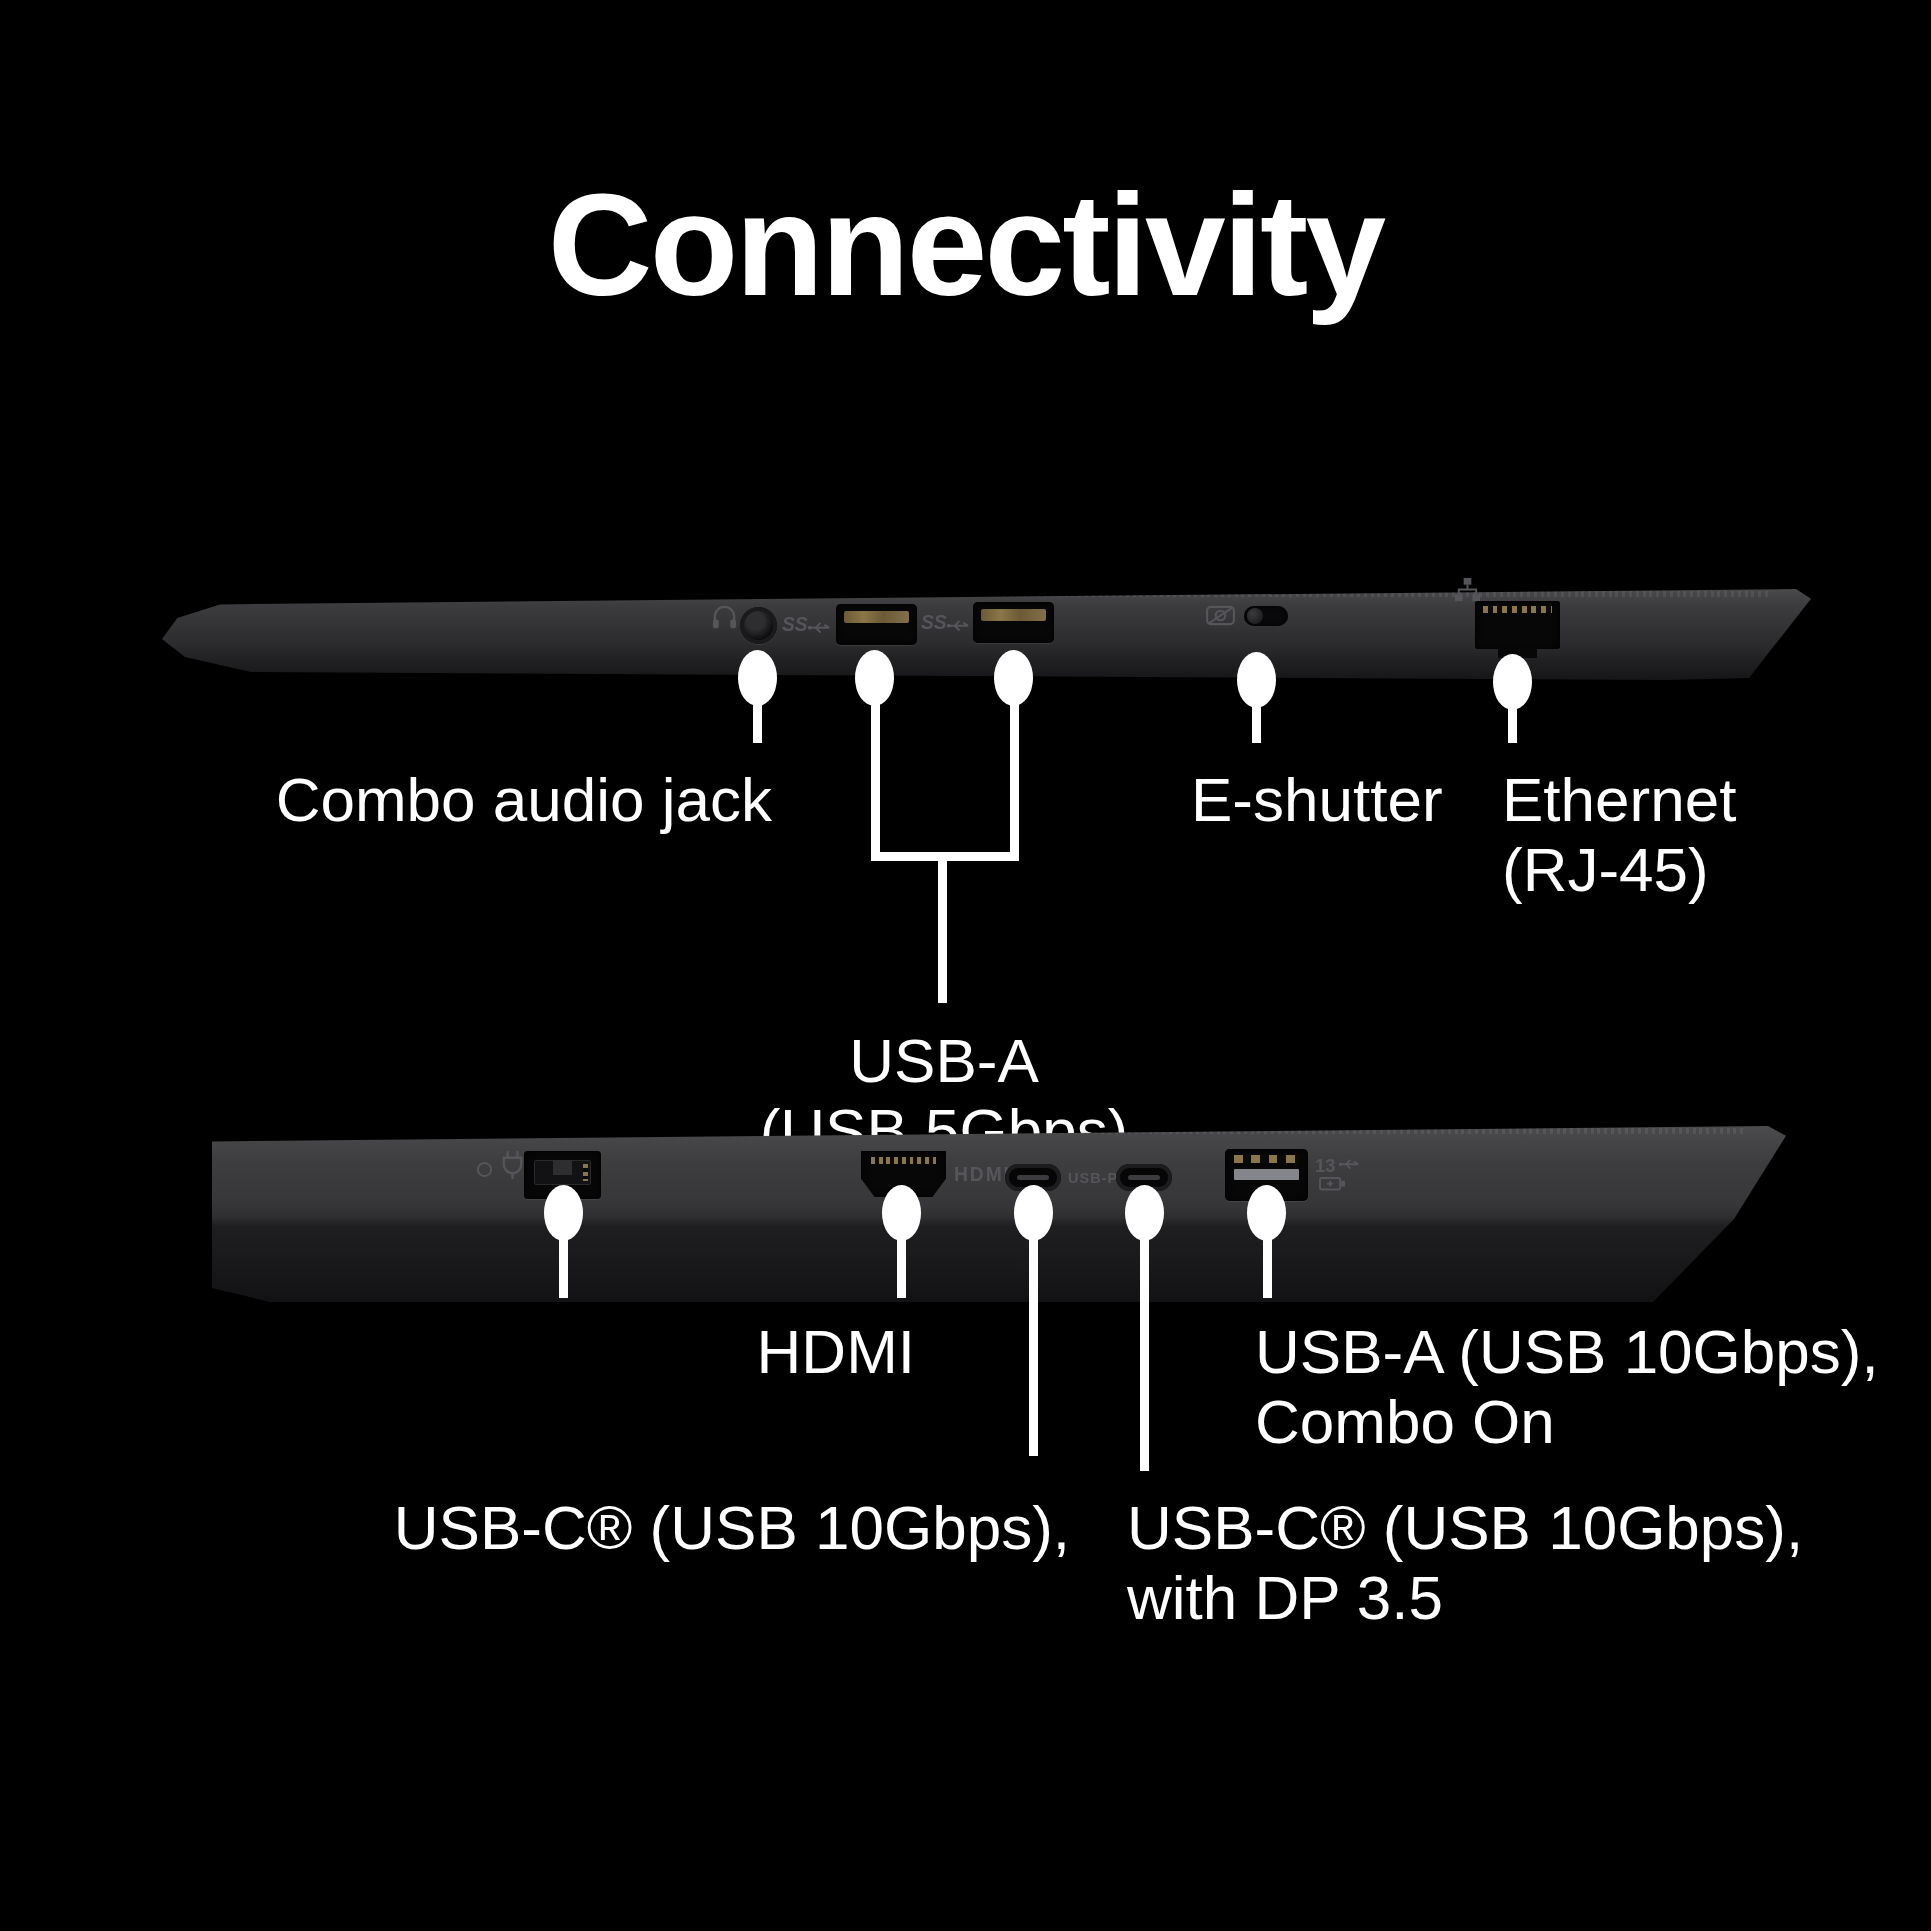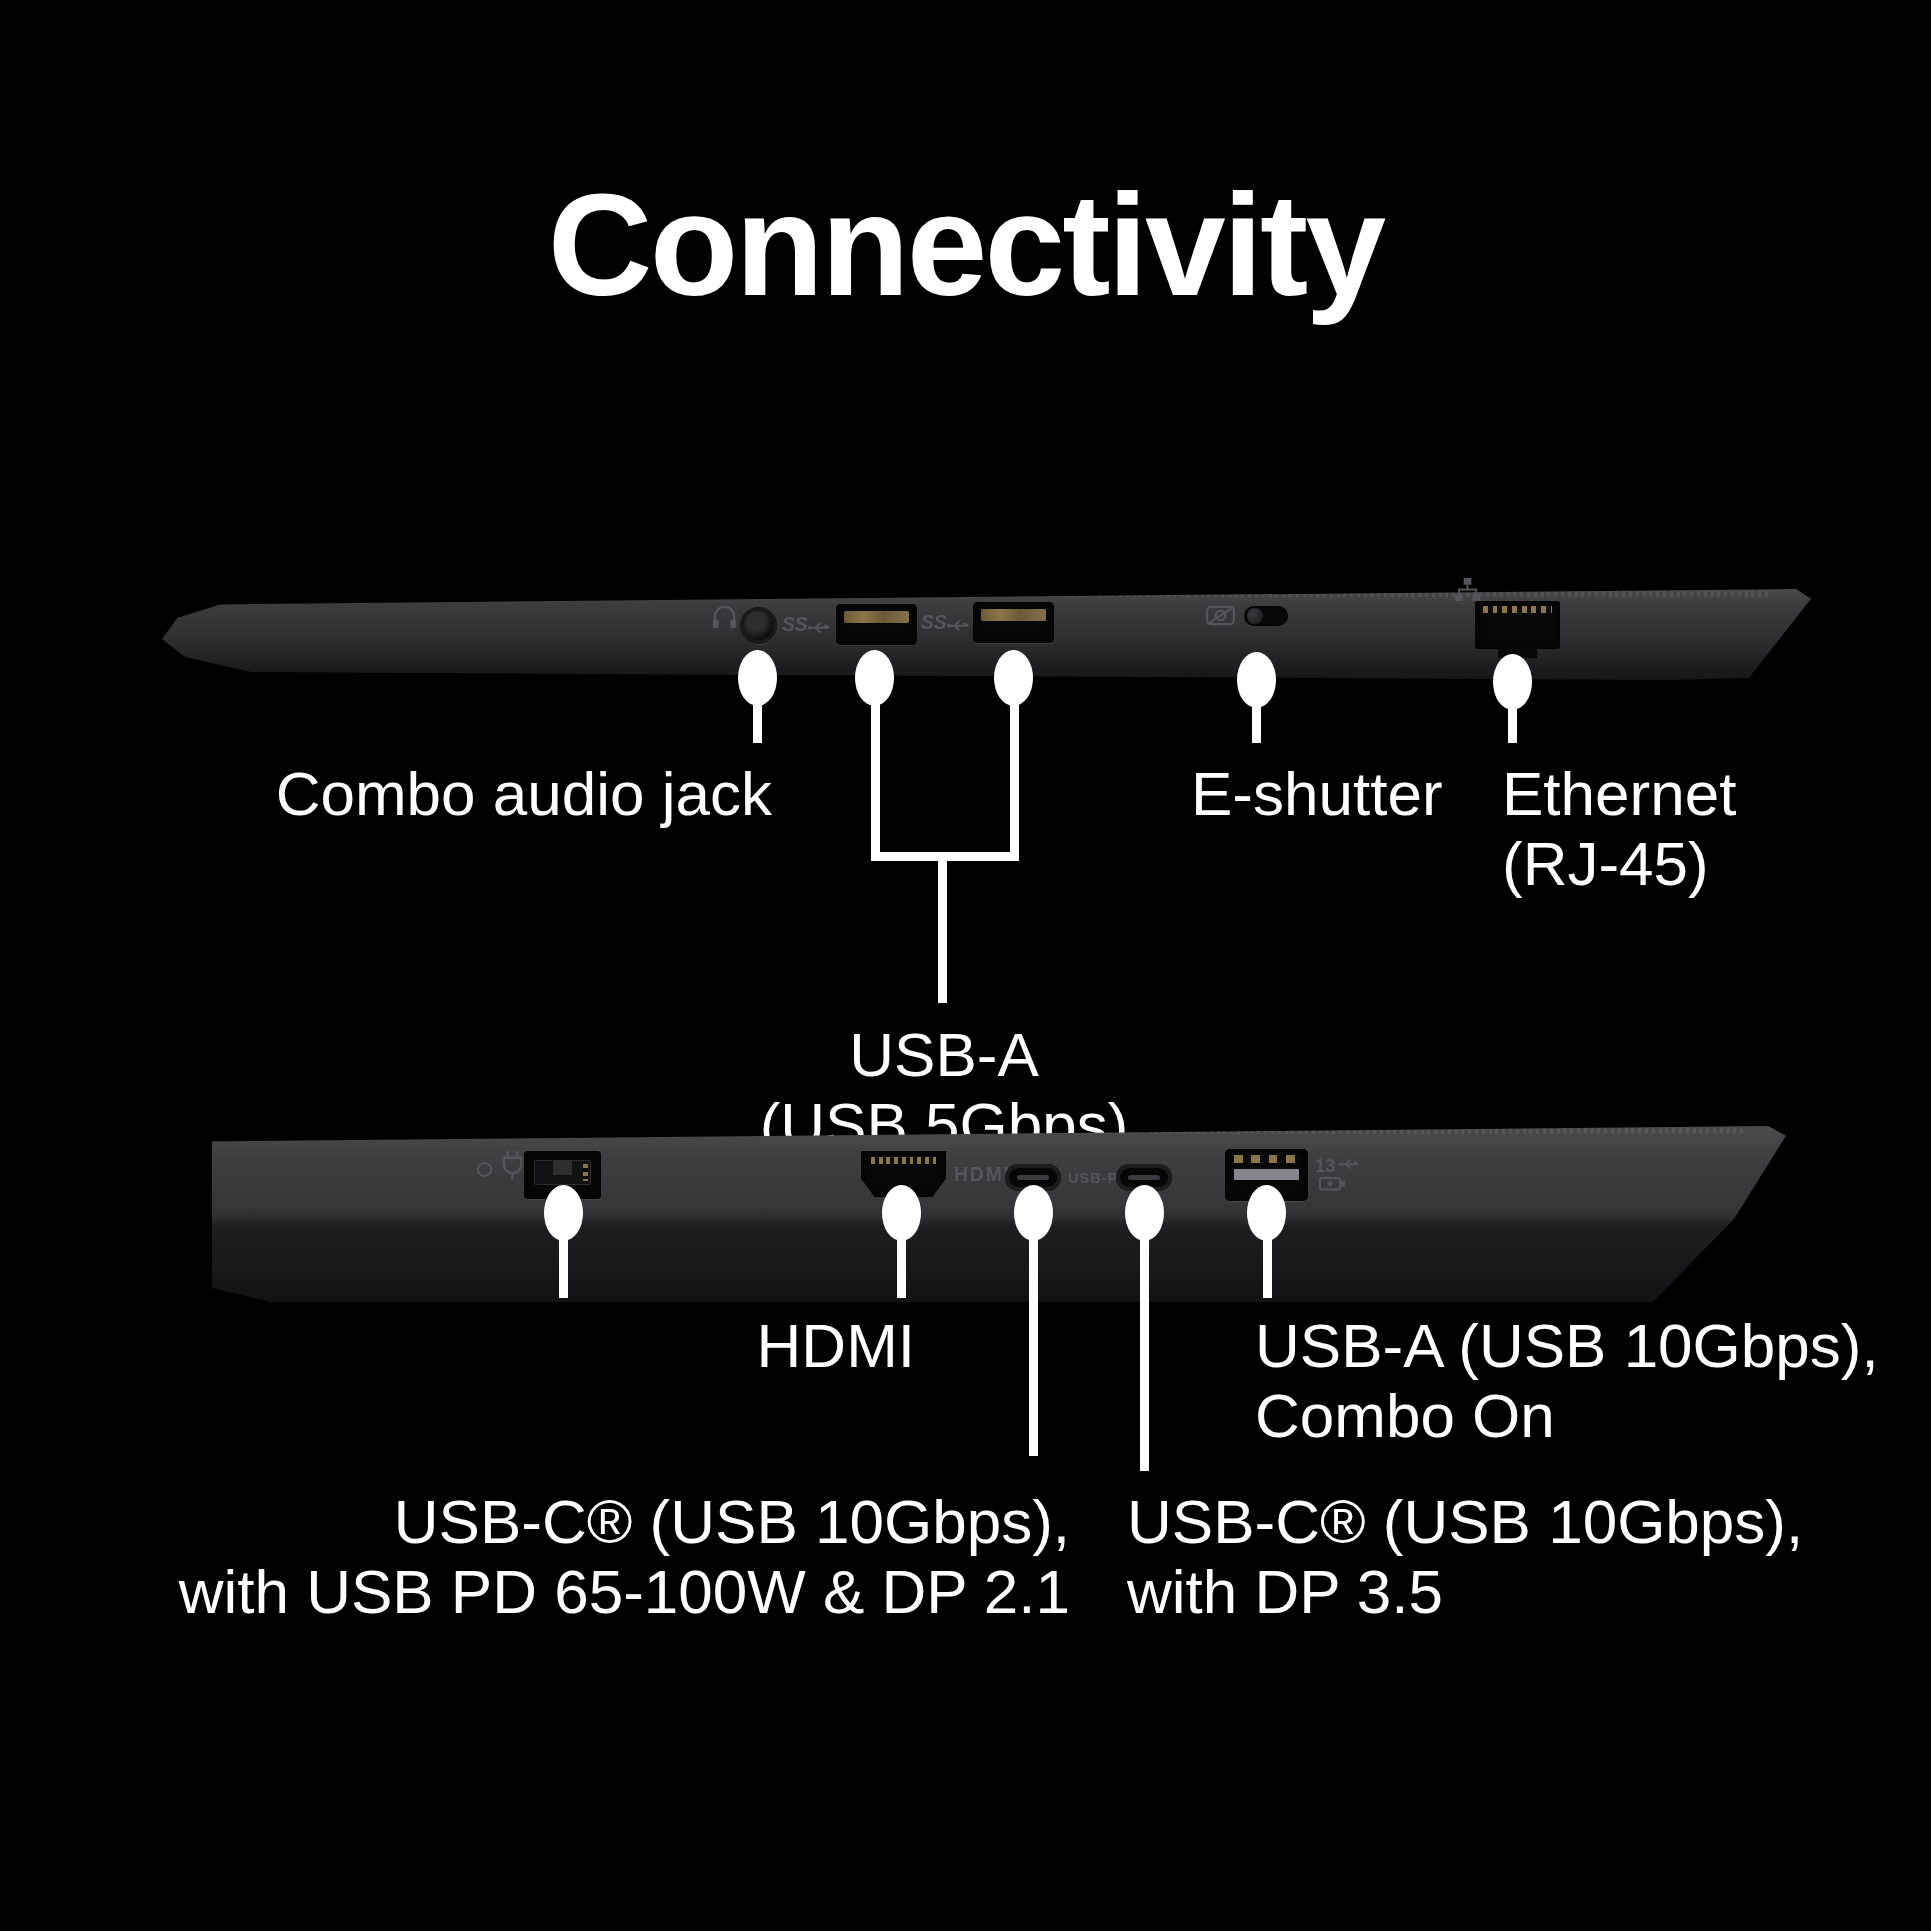--- a/index.html
+++ b/index.html
@@ -60,21 +60,21 @@
   .etched-pd{font-size:14.5px;font-weight:700;letter-spacing:1px;}
   .etched-10{font-size:18.3px;font-weight:700;}
   .icon svg{display:block;}
 
   
   .dot{position:absolute;width:39px;height:56px;border-radius:50%;background:#fff;}
   .vline{position:absolute;width:8.7px;background:#fff;}
   .hline{position:absolute;height:8.7px;background:#fff;}
 
   
-  .lbl{position:absolute;font-size:62px;line-height:70px;font-weight:400;color:#fff;white-space:nowrap;}
+  .lbl{position:absolute;font-size:62px;line-height:70px;font-weight:400;color:#fff;white-space:nowrap;margin-top:6px;}
   .lbl.right{text-align:right;}
   .lbl.center{text-align:center;white-space:normal;}
 </style>
 </head>
 <body>
 
 <div id="canvas">
 
   <div class="title">Connectivity</div>
 
@@ -220,21 +220,20 @@
   <div class="vline" style="left:1140px;top:1228px;height:243px;"></div>
   <div class="vline" style="left:1263px;top:1228px;height:70px;"></div>
 
   <div class="lbl right" style="right:1016px;top:1311px;">HDMI</div>
   <div class="lbl" style="left:1255px;top:1311px;">
     <div>USB-A (USB 10Gbps),</div>
     <div>Combo On</div>
   </div>
   <div class="lbl right" style="right:861px;top:1487px;">
     <div>USB-C® (USB 10Gbps),</div>
-    <div>with USB PD 65-100W &amp; DP 2.1</div>
   </div>
   <div class="lbl" style="left:1127px;top:1487px;">
     <div>USB-C® (USB 10Gbps),</div>
     <div>with DP 3.5</div>
   </div>
 
 </div>
 
 
 </body></html>

